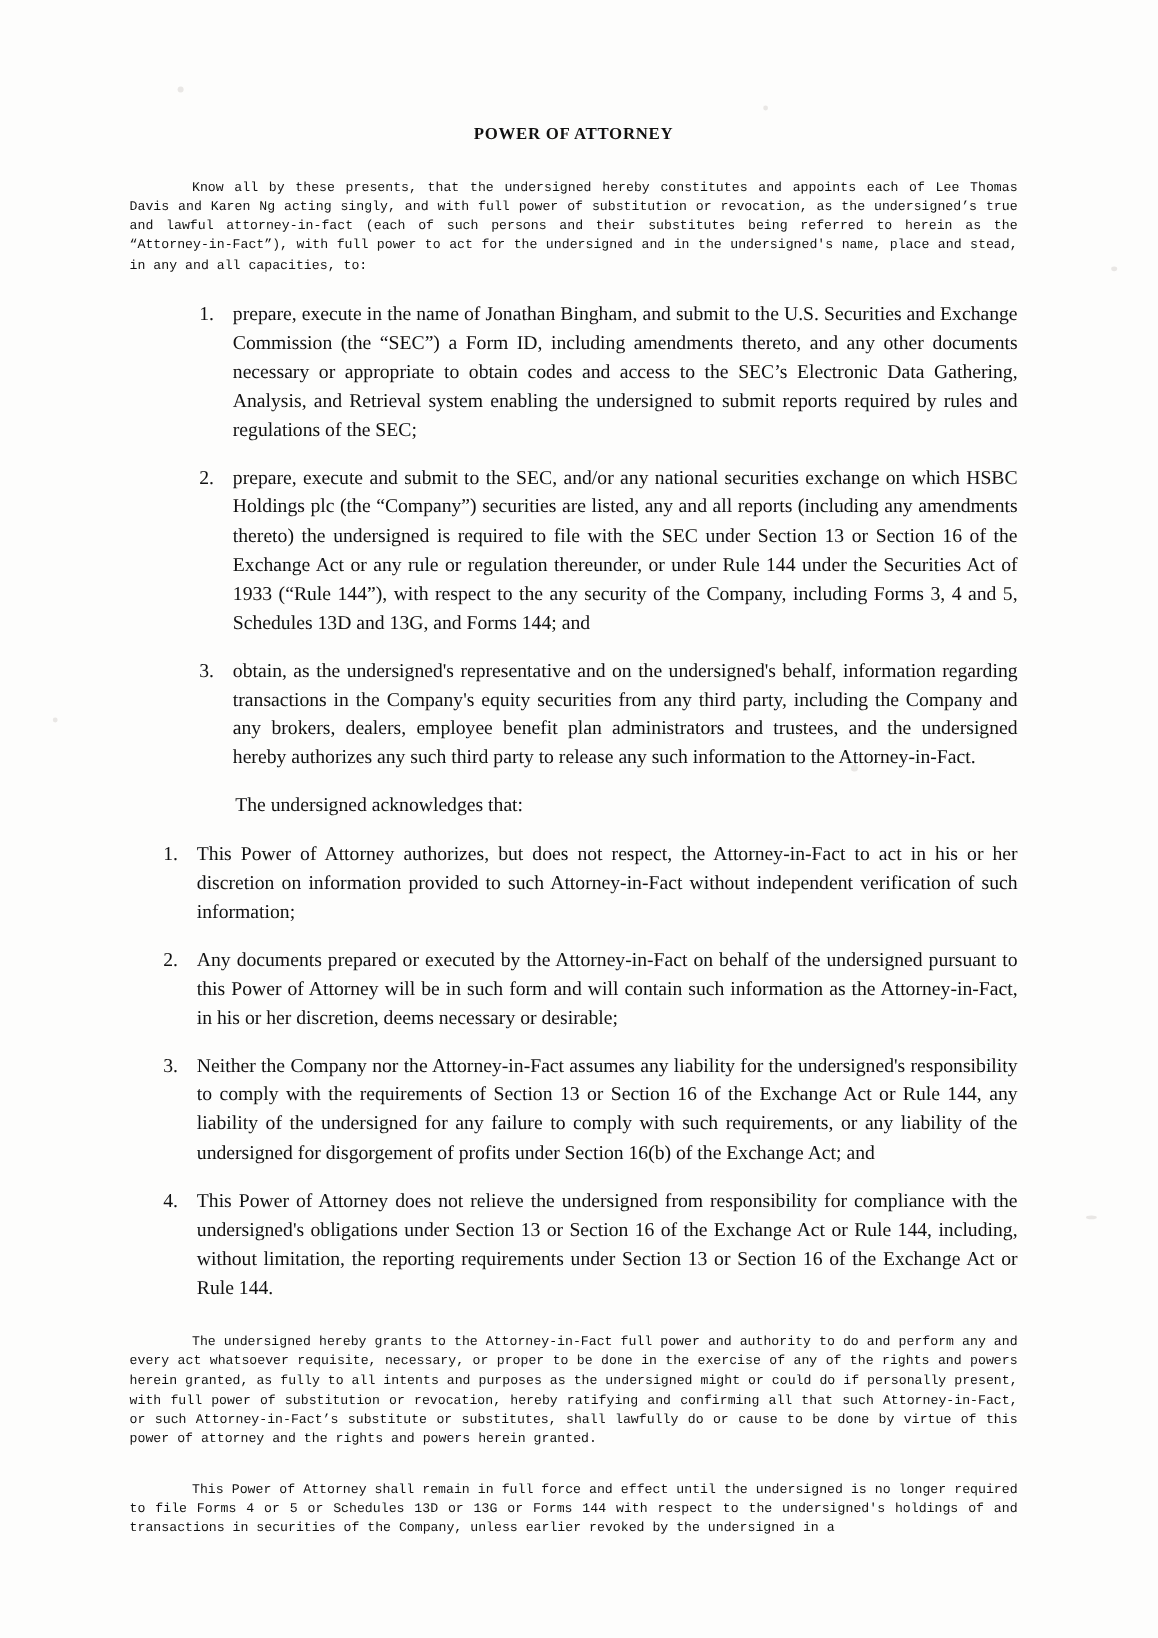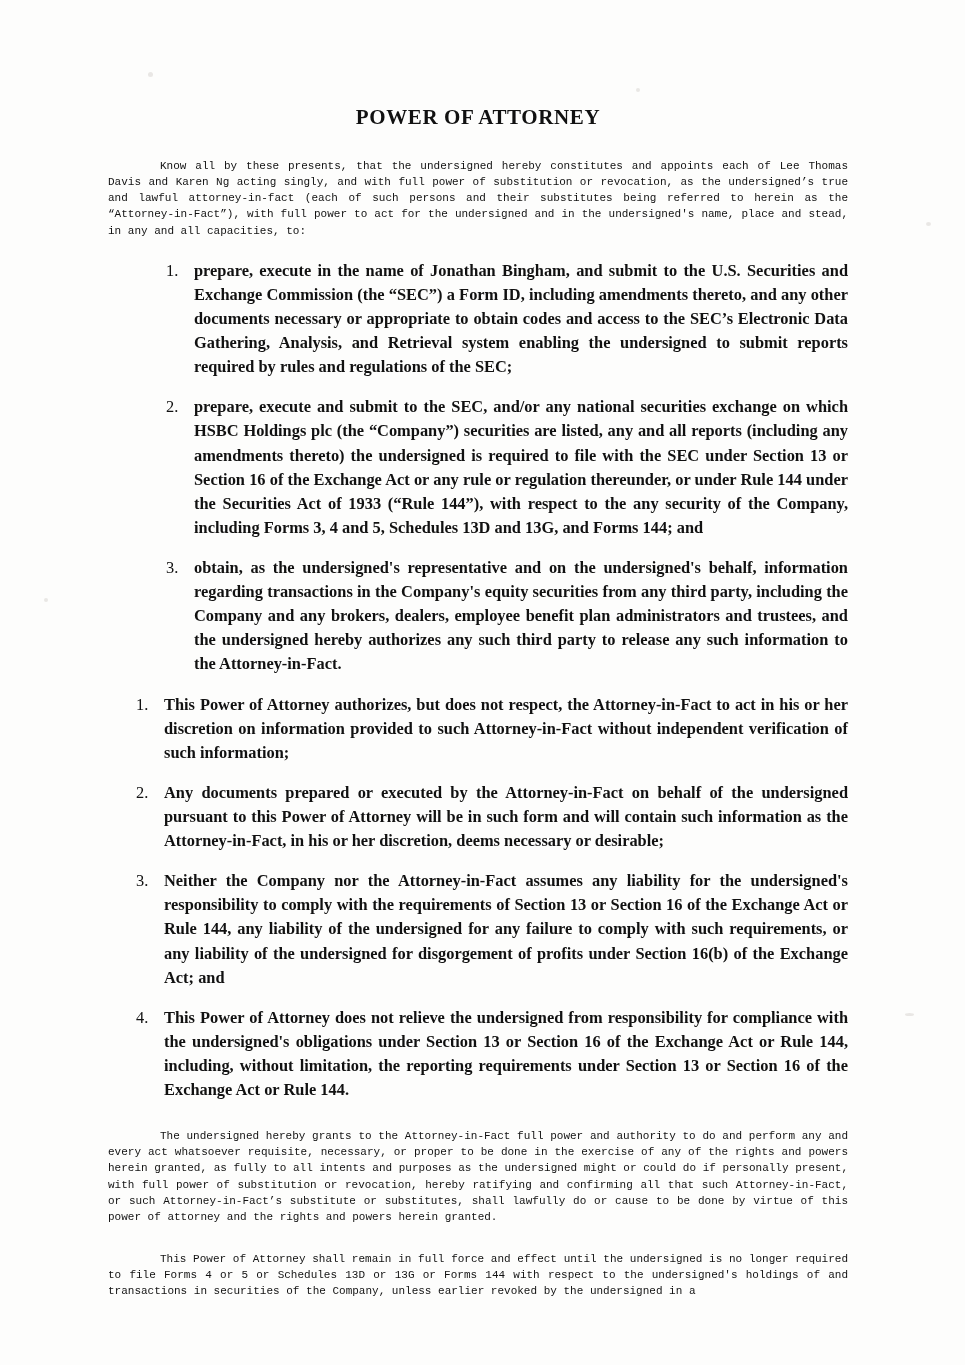--- a/index.html
+++ b/index.html
@@ -24,21 +24,21 @@
     background: #fdfdfc;
   }
   .content {
     position: absolute;
     left: 108px;
     top: 105px;
     width: 740px;
   }
   .doc-title {
     text-align: center;
-    font-size: 21px;
+    font-size: 14px;
     font-weight: bold;
     letter-spacing: 0.6px;
     margin: 0 0 28px 0;
     font-family: "Liberation Serif", "DejaVu Serif", serif;
   }
   p.para {
     font-size: 11px;
     line-height: 1.47;
     text-align: justify;
     margin: 0 0 16px 0;
@@ -60,21 +60,20 @@
   .list-item .marker {
     width: 34px;
     flex: 0 0 34px;
     text-align: left;
     padding-left: 6px;
     box-sizing: border-box;
   }
   .list-item .body {
     flex: 1 1 auto;
     text-align: justify;
-    font-weight: bold;
   }
   .indent-block-1 {
     margin-left: 52px;
     width: 688px;
   }
   .indent-block-2 {
     margin-left: 22px;
     width: 718px;
   }
   .ack-line {
@@ -121,20 +120,21 @@
       <li class="list-item">
         <span class="marker">2.</span>
         <span class="body">prepare, execute and submit to the SEC, and/or any national securities exchange on which HSBC Holdings plc (the “Company”) securities are listed, any and all reports (including any amendments thereto) the undersigned is required to file with the SEC under Section 13 or Section 16 of the Exchange Act or any rule or regulation thereunder, or under Rule 144 under the Securities Act of 1933 (“Rule 144”), with respect to the any security of the Company, including Forms 3, 4 and 5, Schedules 13D and 13G, and Forms 144; and</span>
       </li>
       <li class="list-item">
         <span class="marker">3.</span>
         <span class="body">obtain, as the undersigned's representative and on the undersigned's behalf, information regarding transactions in the Company's equity securities from any third party, including the Company and any brokers, dealers, employee benefit plan administrators and trustees, and the undersigned hereby authorizes any such third party to release any such information to the Attorney-in-Fact.</span>
       </li>
     </ul>
 
+    <p class="ack-line">The undersigned acknowledges that:</p>
 
     <ul class="list indent-block-2">
       <li class="list-item">
         <span class="marker">1.</span>
         <span class="body">This Power of Attorney authorizes, but does not respect, the Attorney-in-Fact to act in his or her discretion on information provided to such Attorney-in-Fact without independent verification of such information;</span>
       </li>
       <li class="list-item">
         <span class="marker">2.</span>
         <span class="body">Any documents prepared or executed by the Attorney-in-Fact on behalf of the undersigned pursuant to this Power of Attorney will be in such form and will contain such information as the Attorney-in-Fact, in his or her discretion, deems necessary or desirable;</span>
       </li>

